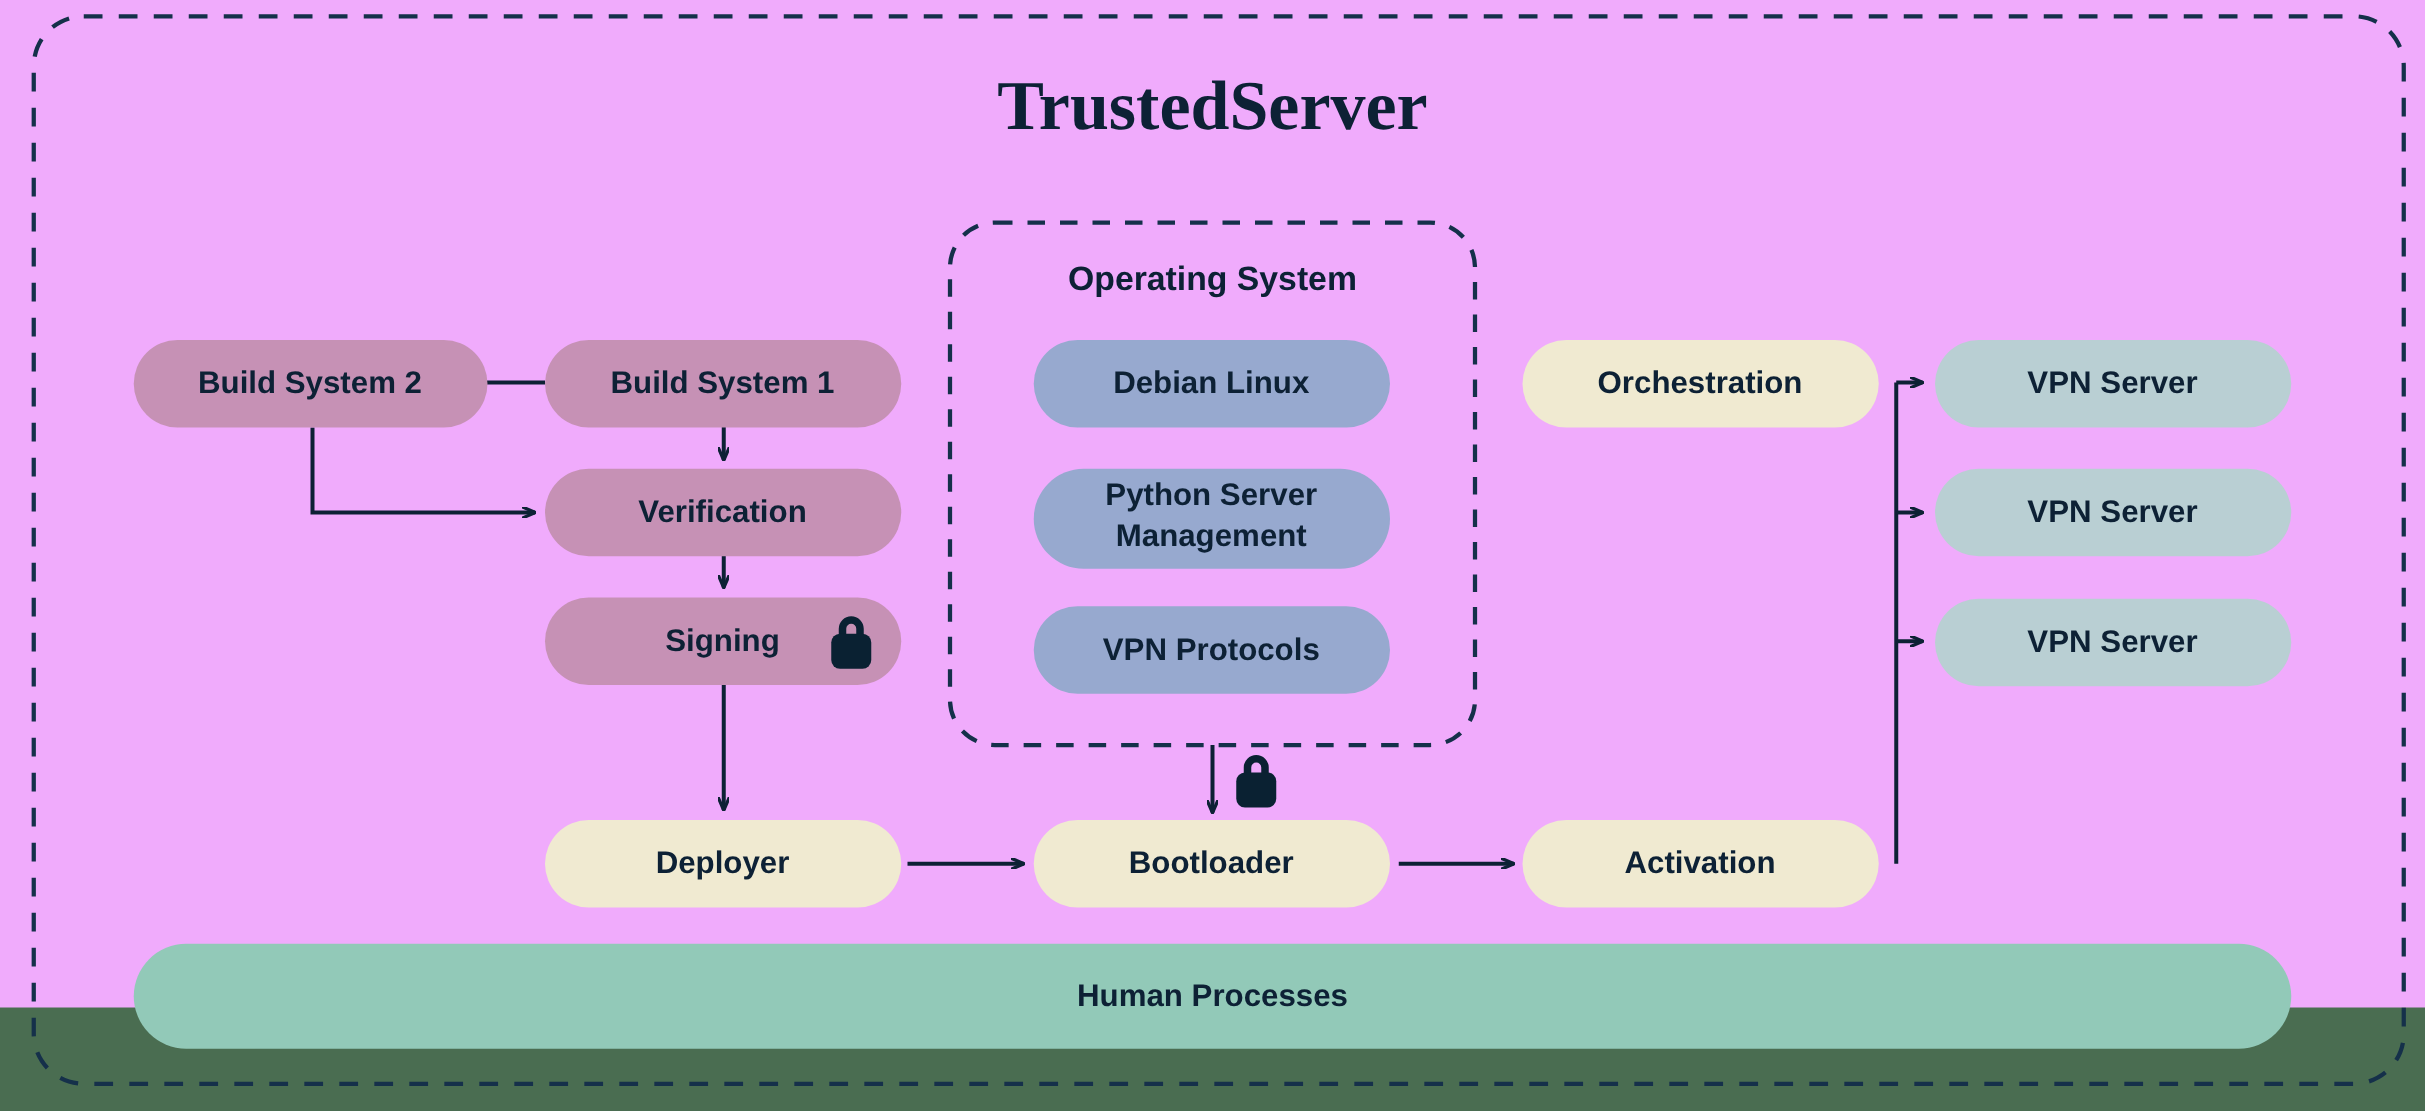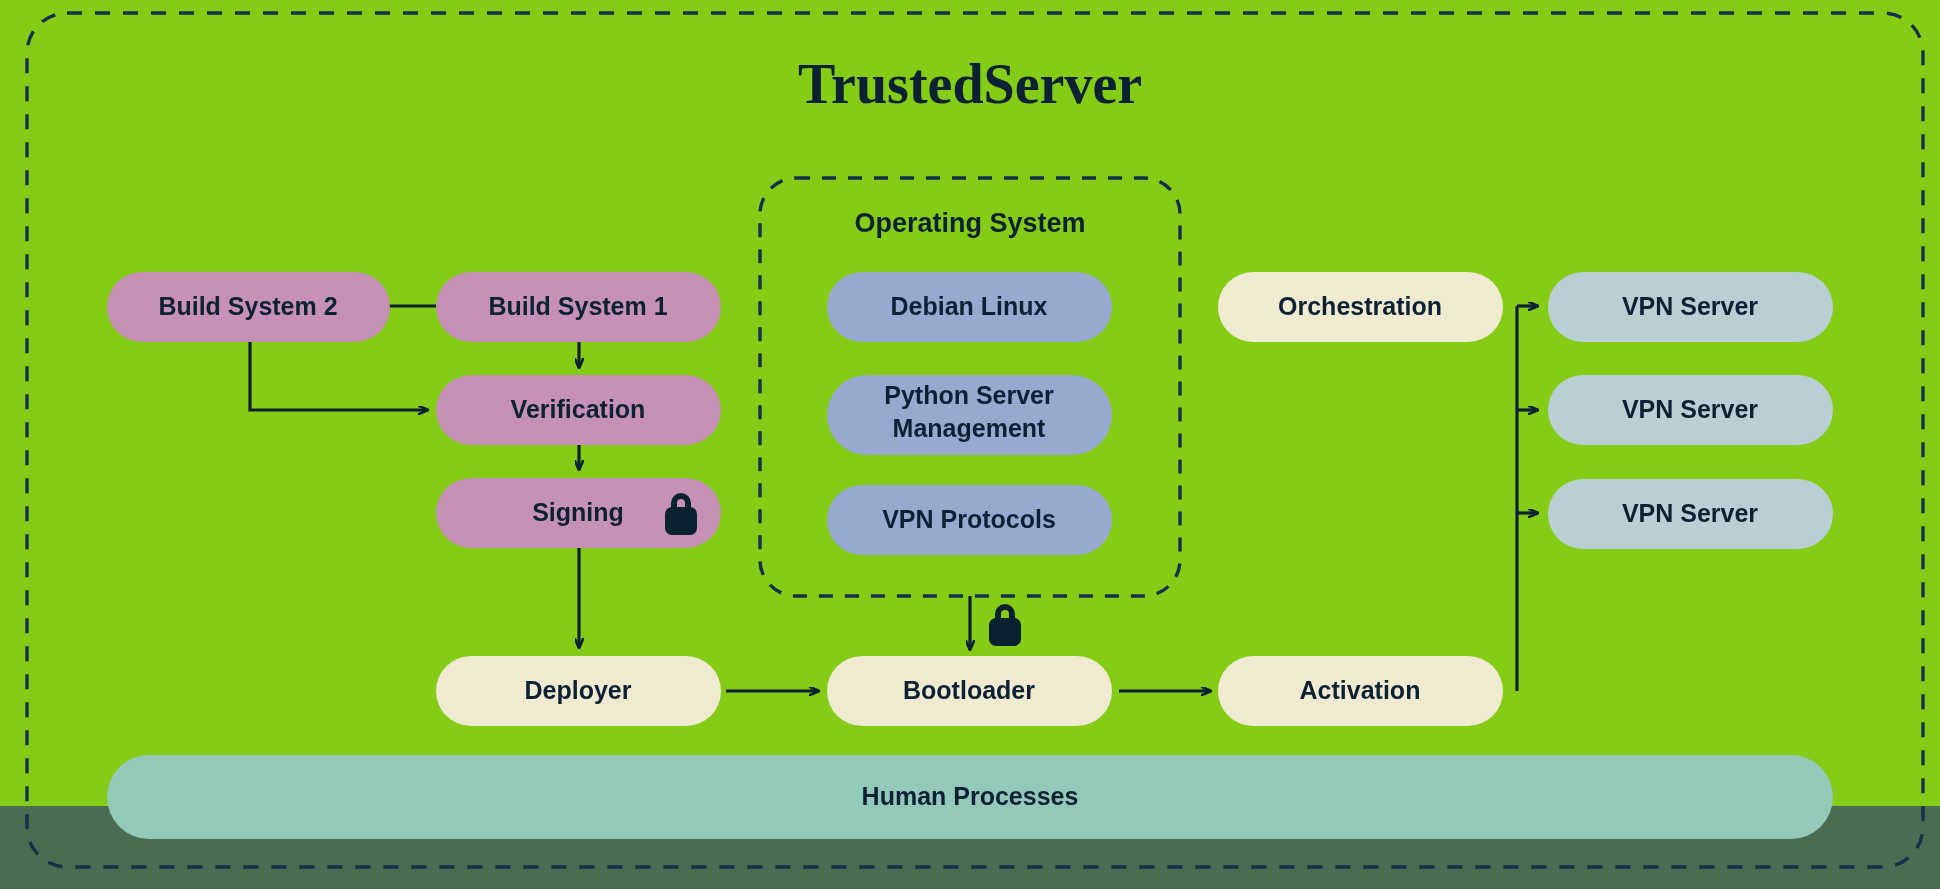--- a/index.html
+++ b/index.html
@@ -10,21 +10,21 @@
   body {
     width: 1940px;
     height: 889px;
     font-family: "Liberation Sans", sans-serif;
     overflow: hidden;
   }
   #diagram-root {
     position: relative;
     width: 1940px;
     height: 806px;
-    background: #84cc16;
+    background: #f0abfc;
   }
   svg.layer {
     position: absolute;
     top: 0;
     left: 0;
     width: 1940px;
     height: 889px;
   }
   .node-label {
     font-family: "Liberation Sans", sans-serif;

